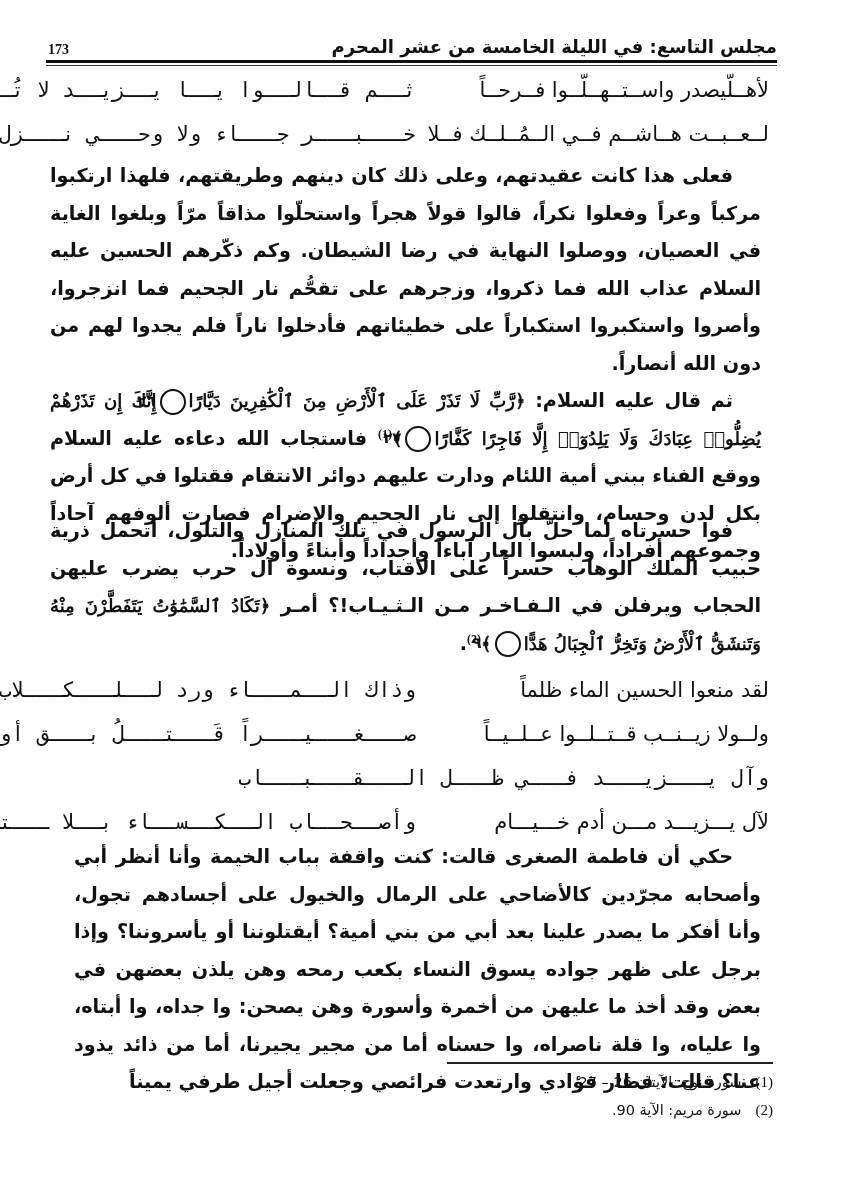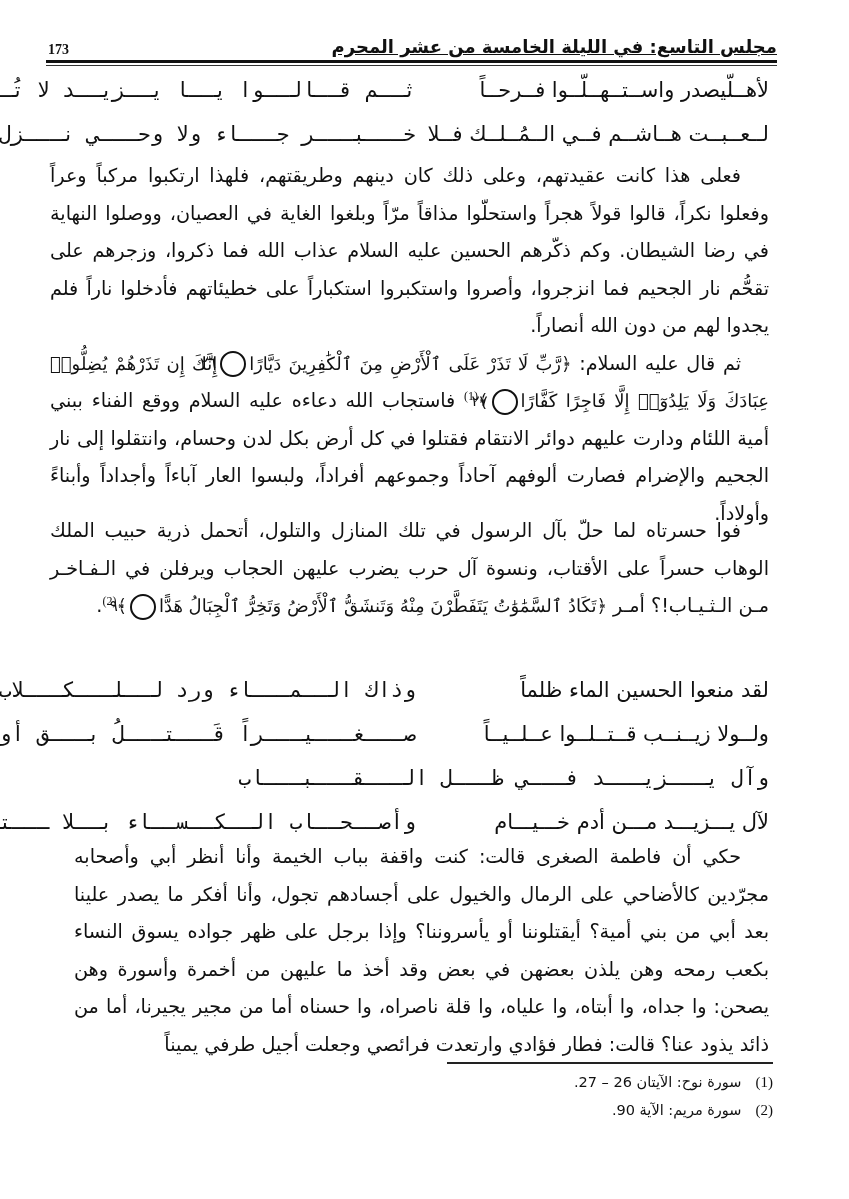--- a/index.html
+++ b/index.html
@@ -33,21 +33,20 @@
       display: flex;
       justify-content: space-between;
       align-items: flex-end;
       direction: rtl;
     }
     .header-title {
       font-family: "DejaVu Sans", sans-serif;
       font-weight: bold;
       font-size: 18px;
       line-height: 22px;
-      text-decoration: underline;
     }
     .page-number {
       font-family: "Liberation Serif", serif;
       font-weight: bold;
       font-size: 14px;
       direction: ltr;
       margin-left: -2px;
     }
     .header-rule {
       position: absolute;
@@ -83,26 +82,27 @@
       text-align: justify;
       text-align-last: justify;
     }
     .hemistich.first { text-align-last: right; }
     .hemistich.second { text-align-last: left; font-family: Liberation Mono, monospace; }
 
     
     .prose {
       position: absolute;
       left: 0;
-      right: 0;
+      right: 8px;
       font-family: "DejaVu Sans", sans-serif;
       font-size: 19.2px;
       line-height: 37.5px;
       text-align: justify;
       text-align-last: right;
+      font-weight: bold;
     }
     .prose p {
       margin: 0;
       text-indent: 28px;
     }
     .quran {
       font-family: "DejaVu Serif", serif;
       font-size: 18px;
     }
     .bracket {

